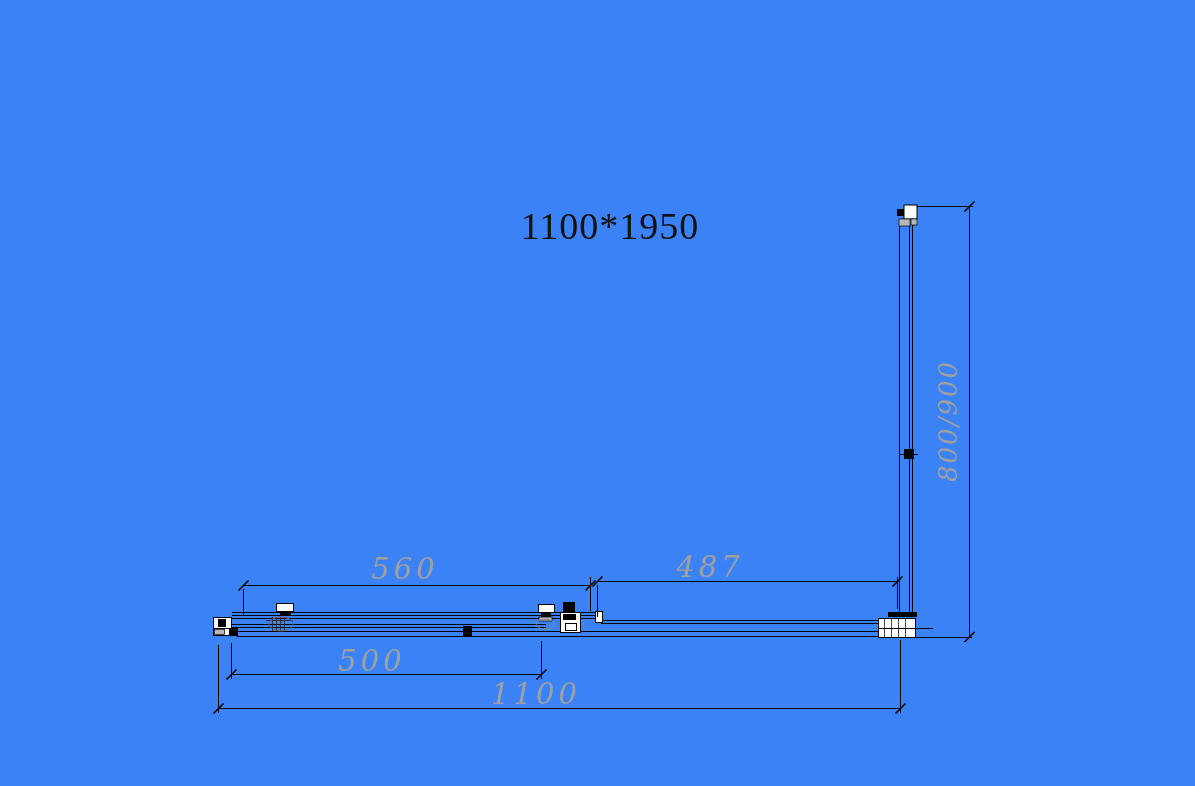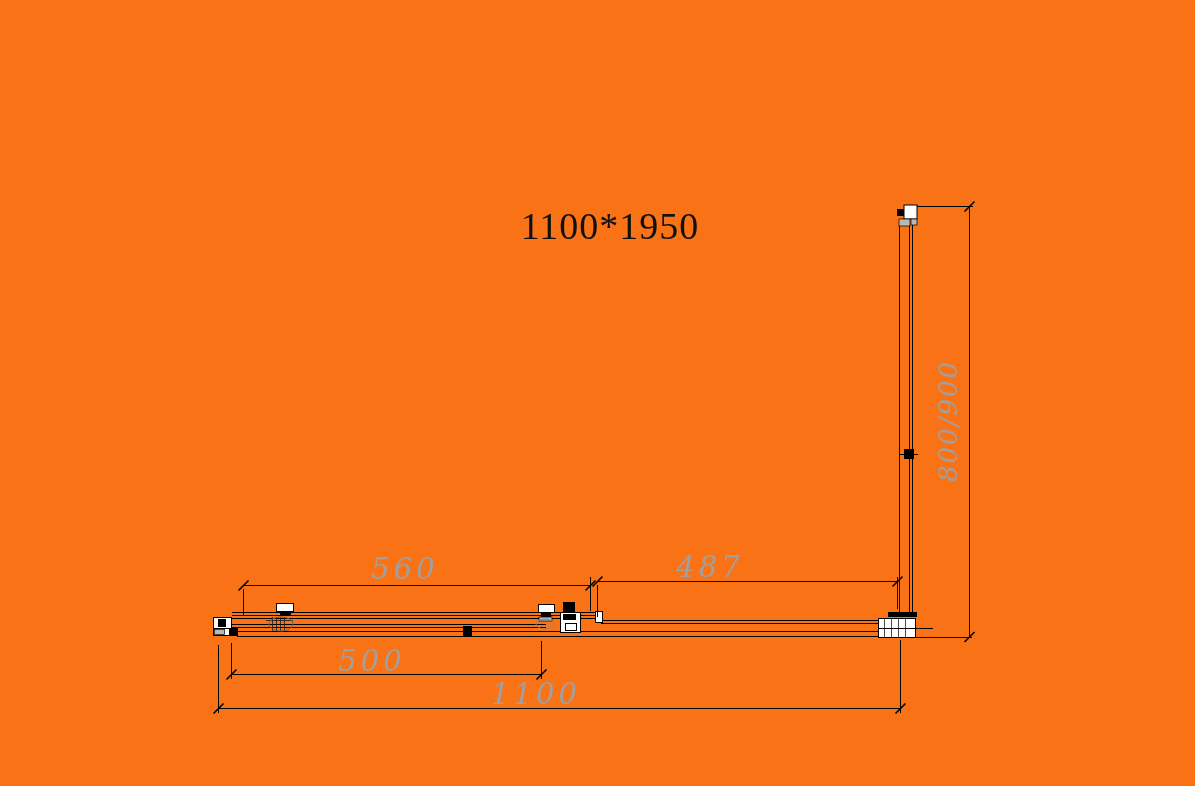--- a/index.html
+++ b/index.html
@@ -1,16 +1,16 @@
 <!DOCTYPE html>
 <html><head>
 <meta charset="utf-8">
 <style>
   html,body{margin:0;padding:0;background:#ffffff;}
-  .canvas{position:relative;width:1195px;height:786px;background:#f97316;overflow:hidden;
+  .canvas{position:relative;width:1195px;height:786px;background:#3b82f6;overflow:hidden;
           font-family:"Liberation Sans",sans-serif;}
   svg{position:absolute;left:0;top:0;}
   .ln{stroke:#000;stroke-width:1;fill:none;}
   .ln-thin{stroke:#1a1a1a;stroke-width:.8;fill:none;}
   .tick{stroke:#000;stroke-width:1.6;fill:none;}
   .outl{fill:#fff;stroke:#000;stroke-width:1;}
   .blk{fill:#000;stroke:none;}
   .gry{fill:#b8b8b8;stroke:#000;stroke-width:.7;}
   .title-text{font-family:"Liberation Serif",serif;font-size:38px;fill:#111;letter-spacing:1px;}
   .dim-text{font-family:"DejaVu Serif",serif;font-style:italic;font-size:29px;

